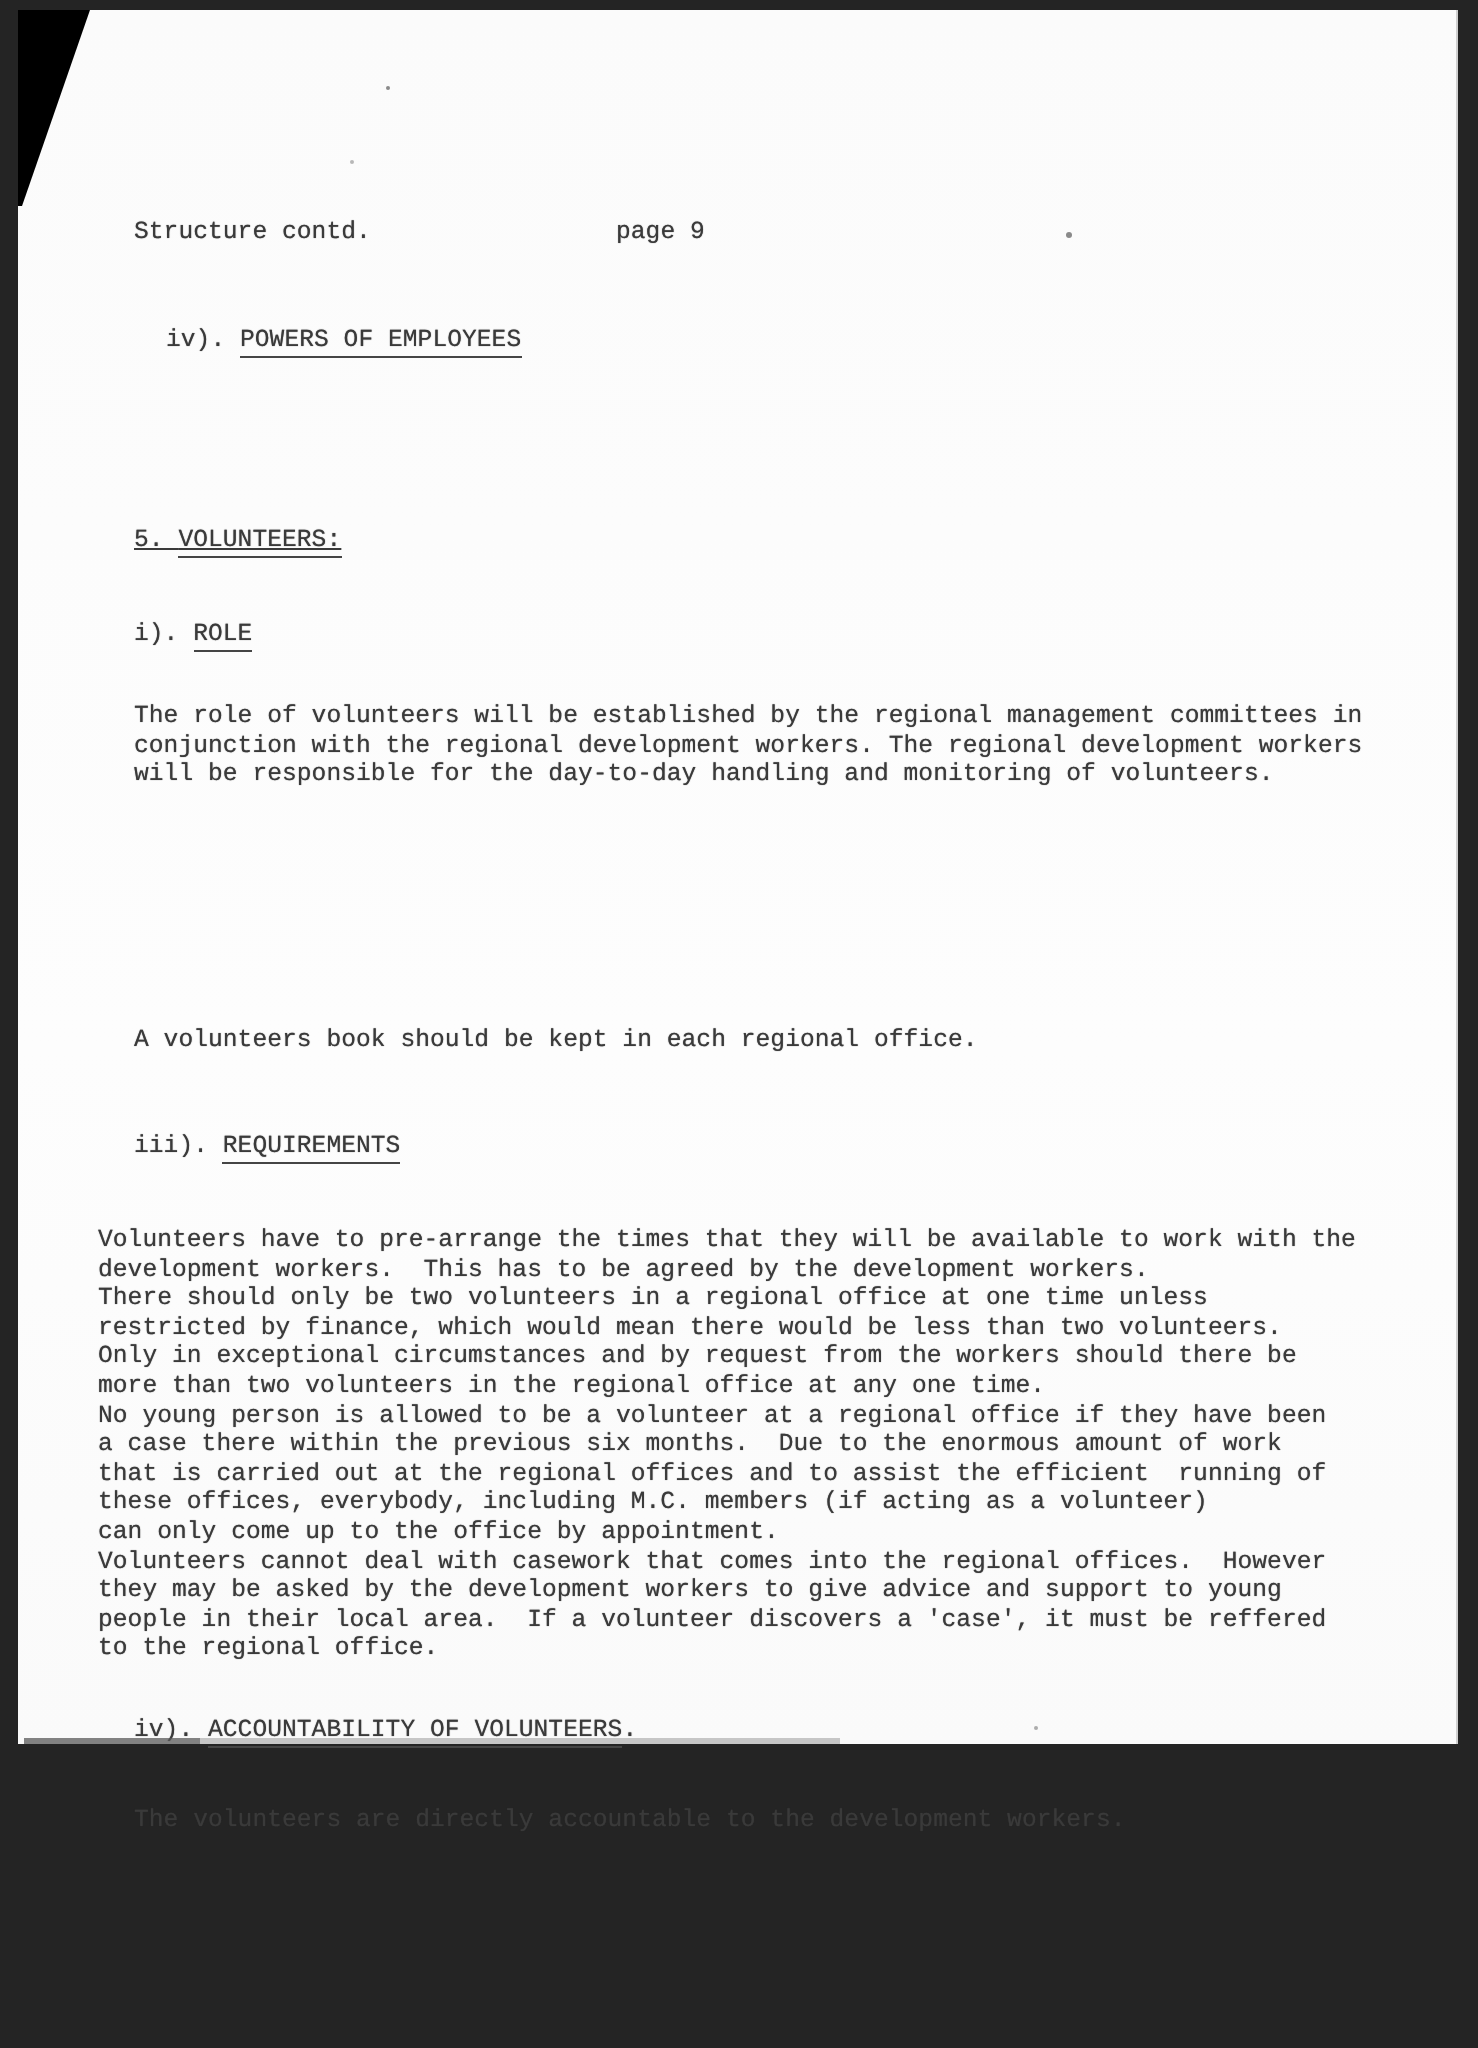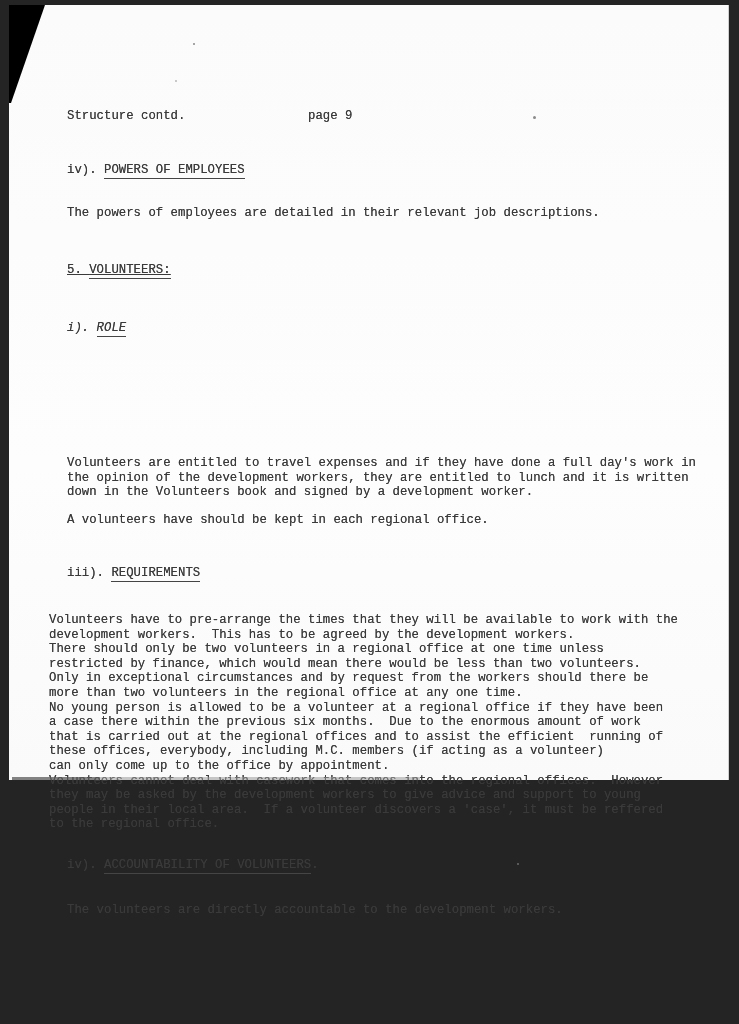--- a/index.html
+++ b/index.html
@@ -7,21 +7,21 @@
     padding: 0;
     background: #242424;
     width: 739px;
     height: 1024px;
     overflow: hidden;
     font-family: "Liberation Mono", "DejaVu Sans Mono", monospace;
   }
   .scan-frame {
     position: relative;
     width: 739px;
-    height: 780px;
+    height: 872px;
     background: #242424;
   }
   .paper {
     position: absolute;
     left: 9px;
     top: 5px;
     right: 10px;
     bottom: 0;
     background: linear-gradient(180deg, #fbfbfb 0%, #fdfdfd 60%, #fafafa 100%);
     border-right: 1px solid #cfcfcf;
@@ -71,31 +71,30 @@
     <div class="corner-fold"></div>
 
     <div class="dot" style="left:184px; top:38px;  width:2px; height:2px;"></div>
     <div class="dot" style="left:166px; top:75px;  width:2px; height:2px; opacity:.6;"></div>
     <div class="dot" style="left:524px; top:111px;"></div>
     <div class="dot" style="left:508px; top:858px; width:2px; height:2px; opacity:.7;"></div>
 
     <div class="txt" style="left:58px; top:104px;">Structure contd.</div>
     <div class="txt" style="left:299px; top:104px;">page 9</div>
 
-    <div class="txt" style="left:58px; top:158px;"><span>iv). </span><span class="h-title">POWERS OF EMPLOYEES</span></div>
-    <div class="txt" style="left:58px; top:201px;">The powers of employees are detailed in their relevant job descriptions.</div>
+    <div class="txt" style="left:74px; top:158px;"><span>iv). </span><span class="h-title">POWERS OF EMPLOYEES</span></div>
 
     <div class="txt" style="left:58px; top:258px;text-decoration:underline;"><span>5. </span><span class="h-title">VOLUNTEERS:</span></div>
 
-    <div class="txt" style="left:58px; top:316px;font-style:italic;"><span>i). </span><span class="h-title">ROLE</span></div>
+    <div class="txt" style="left:58px; top:305px;"><span>i). </span><span class="h-title">ROLE</span></div>
+    <div class="txt" style="left:58px; top:346px;">The role of volunteers will be established by the regional management committees in
+conjunction with the regional development workers. The regional development workers
+will be responsible for the day-to-day handling and monitoring of volunteers.</div>
 
-    <div class="txt" style="left:58px; top:451px;">Volunteers are entitled to travel expenses and if they have done a full day's work in
-the opinion of the development workers, they are entitled to lunch and it is written
-down in the Volunteers book and signed by a development worker.</div>
-    <div class="txt" style="left:58px; top:508px;">A volunteers have should be kept in each regional office.</div>
+    <div class="txt" style="left:58px; top:508px;">A volunteers book should be kept in each regional office.</div>
 
     <div class="txt" style="left:58px; top:561px;"><span>iii). </span><span class="h-title">REQUIREMENTS</span></div>
     <div class="txt" style="left:40px; top:608px;">Volunteers have to pre-arrange the times that they will be available to work with the
 development workers.  This has to be agreed by the development workers.
 There should only be two volunteers in a regional office at one time unless
 restricted by finance, which would mean there would be less than two volunteers.
 Only in exceptional circumstances and by request from the workers should there be
 more than two volunteers in the regional office at any one time.
 No young person is allowed to be a volunteer at a regional office if they have been
 a case there within the previous six months.  Due to the enormous amount of work

